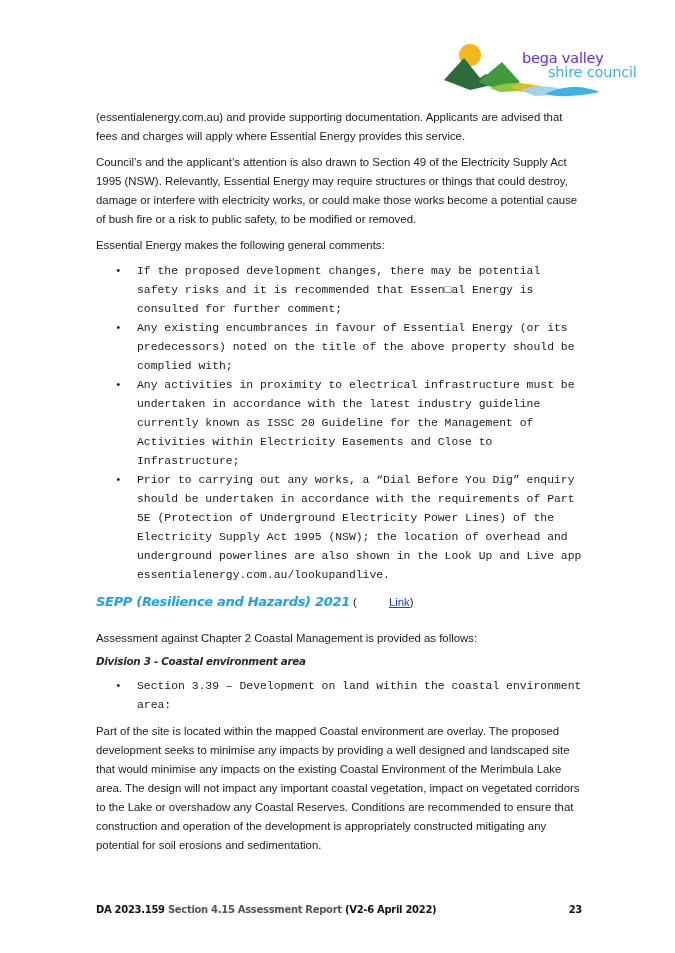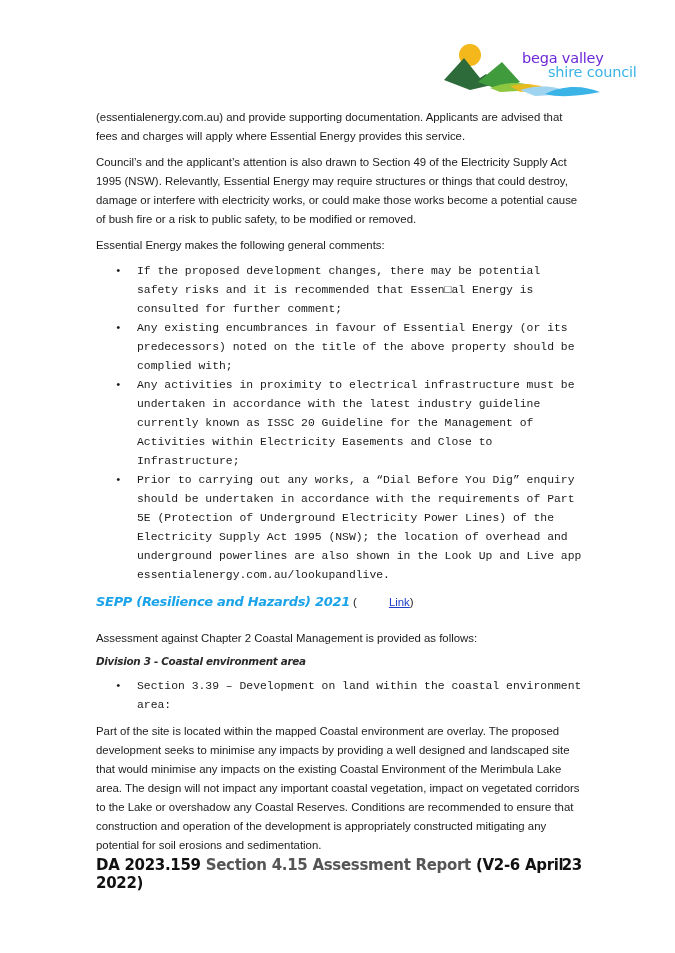--- a/index.html
+++ b/index.html
@@ -13,21 +13,21 @@
   .content { position: absolute; left: 96px; top: 108px; width: 490px; font-size: 11.4px; line-height: 19px; }
   p { margin: 0 0 7px 0; }
   ul { margin: 0 0 7px 0; padding: 0 0 0 41px; list-style: none; }
   ul li { position: relative; margin: 0; font-family: Liberation Mono, monospace; }
   ul li::before { content: "•"; position: absolute; left: -22px; top: 0; font-size: 11px; }
   .sepp { font-family: "DejaVu Sans", sans-serif; font-style: italic; font-weight: bold; color: #1aa3e8; font-size: 13px; letter-spacing: -0.3px; }
   .link { color: #1f40c8; text-decoration: underline; padding-left: 32px; }
   .paren { color: #1a1a1a; }
   .heading3 { font-family: "DejaVu Sans", sans-serif; font-style: italic; font-weight: bold; font-size: 10.4px; color: #2a2a2a; margin: 0 0 6px 0; letter-spacing: -0.3px; }
   .gap-after-sepp { height: 10px; }
-  .footer { position: absolute; left: 96px; top: 856px; width: 486px; font-family: "DejaVu Sans", sans-serif; font-size: 15px; font-weight: bold; letter-spacing: -0.3px; }
+  .footer { position: absolute; left: 96px; top: 904px; width: 486px; font-family: "DejaVu Sans", sans-serif; font-size: 10px; font-weight: bold; letter-spacing: -0.3px; }
   .footer .ref { color: #111; }
   .footer .title { color: #555; }
   .footer .version { color: #111; }
   .footer .pagenum { position: absolute; right: 0; top: 0; color: #111; }
 </style>
 </head>
 <body>
 
 <div class="page">
 

